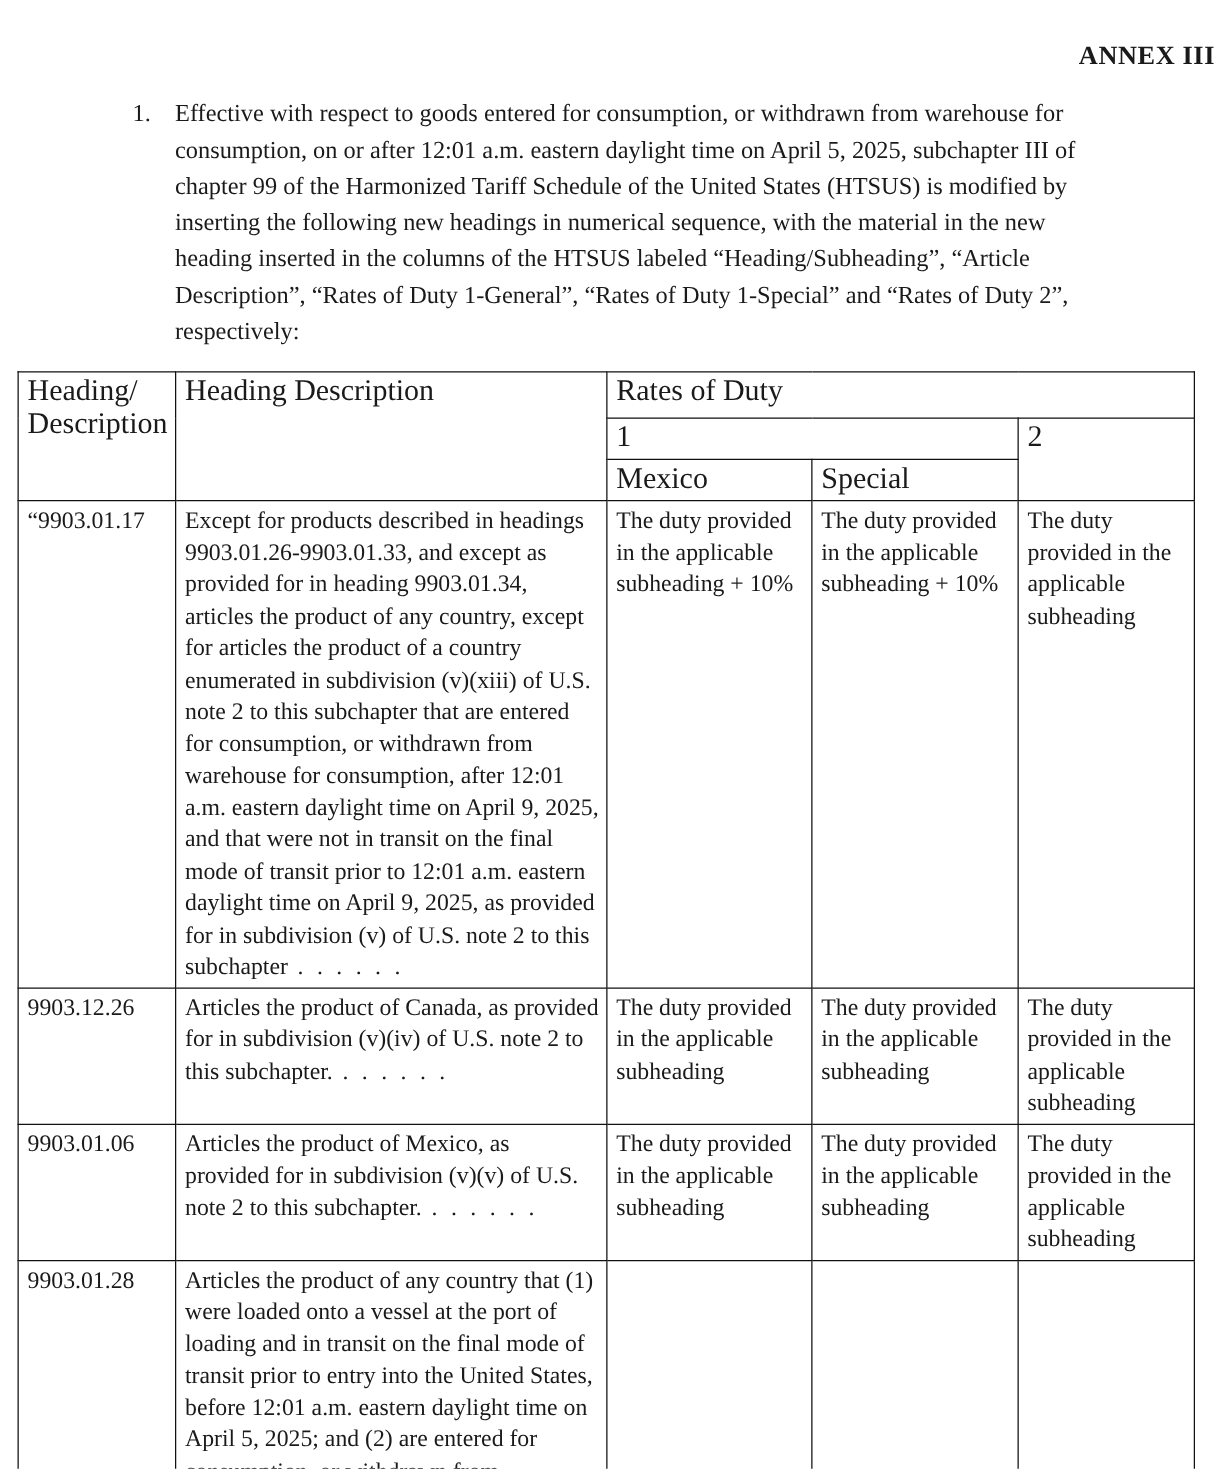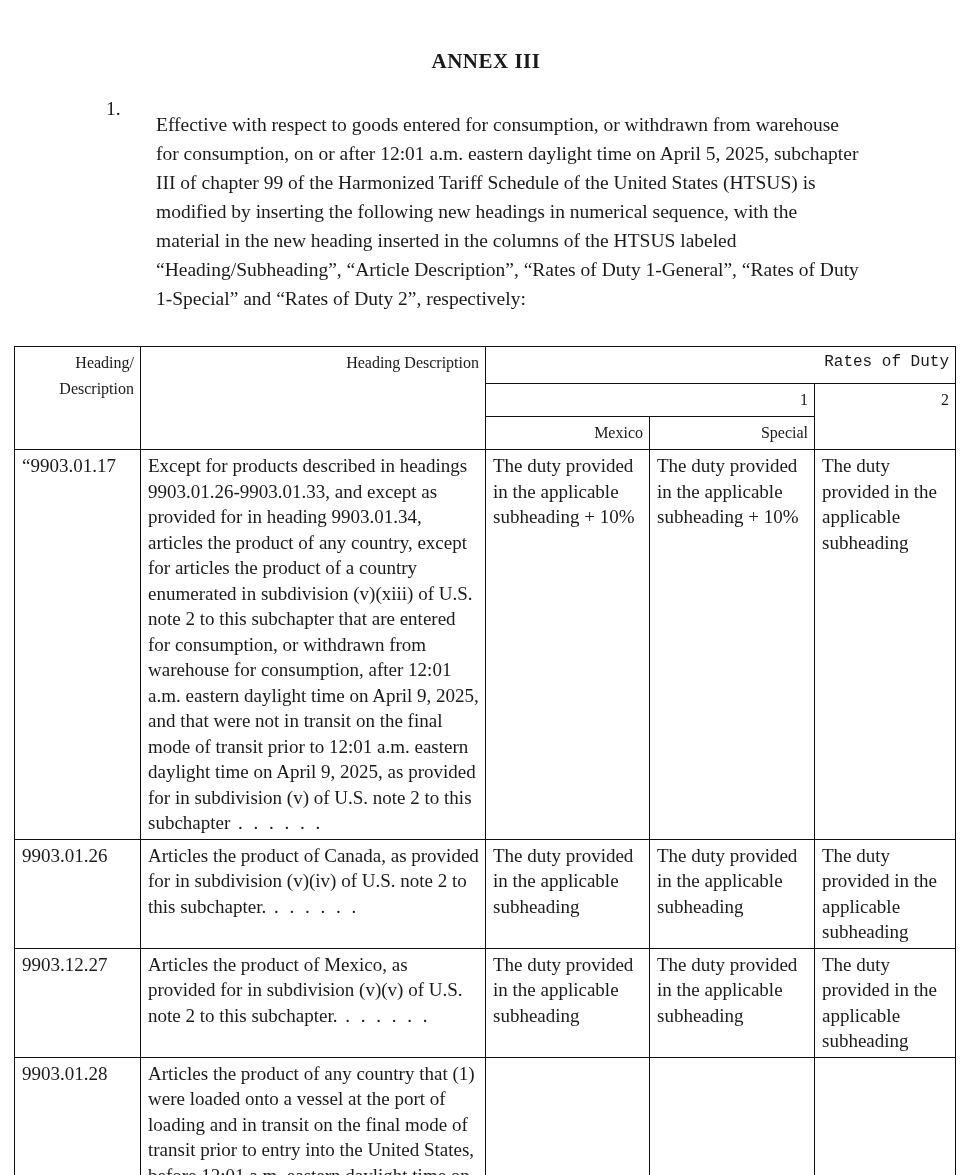--- a/index.html
+++ b/index.html
@@ -17,25 +17,25 @@
   }
 
   .page {
     position: relative;
     width: 972px;
     height: 1175px;
     box-sizing: border-box;
   }
 
   .doc-title {
-    text-align: center;
+    text-align: right;
     font-weight: bold;
     font-size: 21px;
     letter-spacing: 0.5px;
-    margin: 49px 0 0 0;
+    margin: 32px 0 0 0;
     padding: 0;
   }
 
   .intro-block {
     display: flex;
     margin: 20px 0 0 0;
     padding: 0 92px 0 106px;
   }
   .intro-num {
     flex: 0 0 auto;
@@ -43,50 +43,49 @@
     font-size: 19.5px;
     line-height: 29px;
   }
   .intro-body {
     flex: 1 1 auto;
     font-size: 19.5px;
     line-height: 29px;
     text-align: left;
   }
   .intro-body p {
-    margin: 16px;
+    margin: 0;
     font-family: Liberation Serif, serif;
   }
 
   table.htsus {
     border-collapse: collapse;
     table-layout: fixed;
     width: 941px;
     margin: 17px 0 0 14px;
     font-size: 19px;
   }
   table.htsus th,
   table.htsus td {
     border: 1.5px solid #111111;
     vertical-align: top;
     padding: 3px 6px 3px 7px;
     line-height: 25.5px;
     font-weight: normal;
   }
 
   th.hdr {
-    text-align: right;
+    text-align: left;
     font-weight: bold;
     vertical-align: middle;
-    font-size: 16px;
+    font-size: 24px;
     line-height: 25px;
   }
   th.hdr-rates {
     height: 30px;
-    font-family: Liberation Mono, monospace;
   }
   th.hdr-one, th.hdr-two {
     height: 26px;
   }
   th.hdr-gen, th.hdr-spc {
     height: 26px;
   }
 
   col.c-heading { width: 126px; }
   col.c-desc    { width: 345px; }
@@ -156,28 +155,28 @@
     </thead>
     <tbody>
       <tr>
         <td class="cell-heading">“9903.01.17</td>
         <td class="cell-desc"><span>Except for products described in headings 9903.01.26-9903.01.33, and except as provided for in heading 9903.01.34, articles the product of any country, except for articles the product of a country enumerated in subdivision (v)(xiii) of U.S. note 2 to this subchapter that are entered for consumption, or withdrawn from warehouse for consumption, after 12:01 a.m. eastern daylight time on April 9, 2025, and that were not in transit on the final mode of transit prior to 12:01 a.m. eastern daylight time on April 9, 2025, as provided for in subdivision (v) of U.S. note 2 to this subchapter</span><span class="leader"> . . . . . .</span></td>
         <td class="cell-duty">The duty provided in the applicable subheading + 10%</td>
         <td class="cell-duty">The duty provided in the applicable subheading + 10%</td>
         <td class="cell-duty">The duty provided in the applicable subheading</td>
       </tr>
       <tr>
-        <td class="cell-heading">9903.01.26</td>
+        <td class="cell-heading">9903.12.26</td>
         <td class="cell-desc"><span>Articles the product of Canada, as provided for in subdivision (v)(iv) of U.S. note 2 to this subchapter.</span><span class="leader"> . . . . . .</span></td>
         <td class="cell-duty">The duty provided in the applicable subheading</td>
         <td class="cell-duty">The duty provided in the applicable subheading</td>
         <td class="cell-duty">The duty provided in the applicable subheading</td>
       </tr>
       <tr>
-        <td class="cell-heading">9903.12.27</td>
+        <td class="cell-heading">9903.01.06</td>
         <td class="cell-desc"><span>Articles the product of Mexico, as provided for in subdivision (v)(v) of U.S. note 2 to this subchapter.</span><span class="leader"> . . . . . .</span></td>
         <td class="cell-duty">The duty provided in the applicable subheading</td>
         <td class="cell-duty">The duty provided in the applicable subheading</td>
         <td class="cell-duty">The duty provided in the applicable subheading</td>
       </tr>
       <tr class="row-clipped">
         <td class="cell-heading">9903.01.28</td>
         <td class="cell-desc"><span>Articles the product of any country that (1) were loaded onto a vessel at the port of loading and in transit on the final mode of transit prior to entry into the United States, before 12:01 a.m. eastern daylight time on April 5, 2025; and (2) are entered for consumption, or withdrawn from</span><span class="leader"></span></td>
         <td class="cell-duty"></td>
         <td class="cell-duty"></td>

